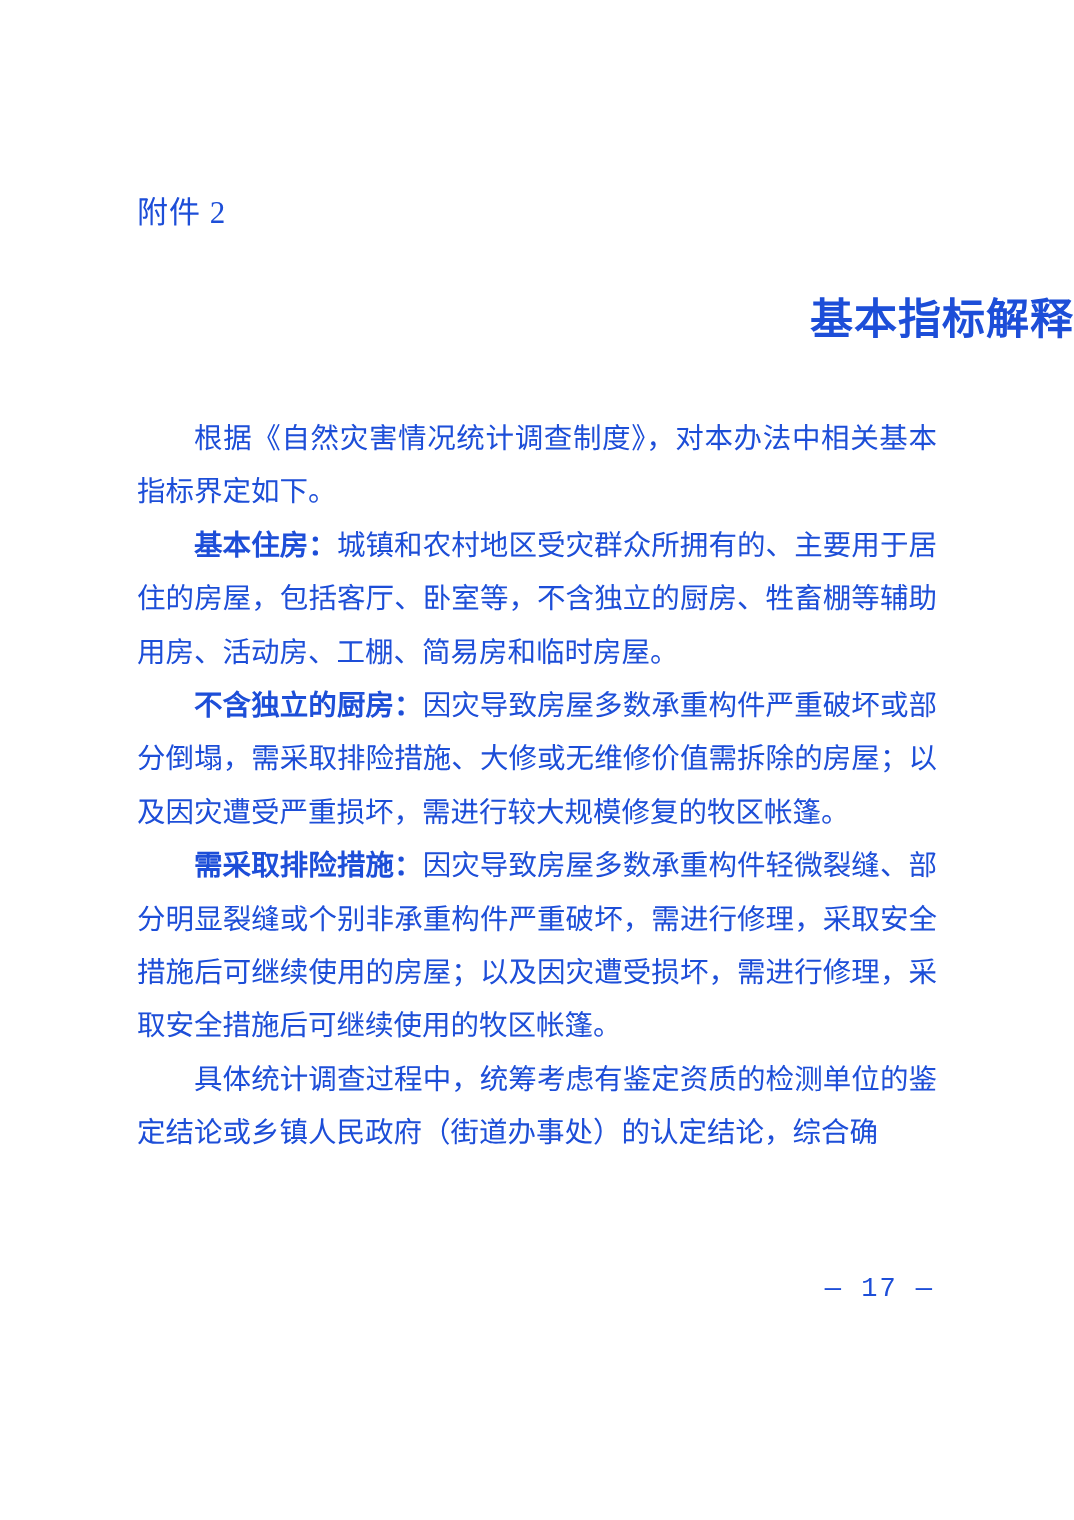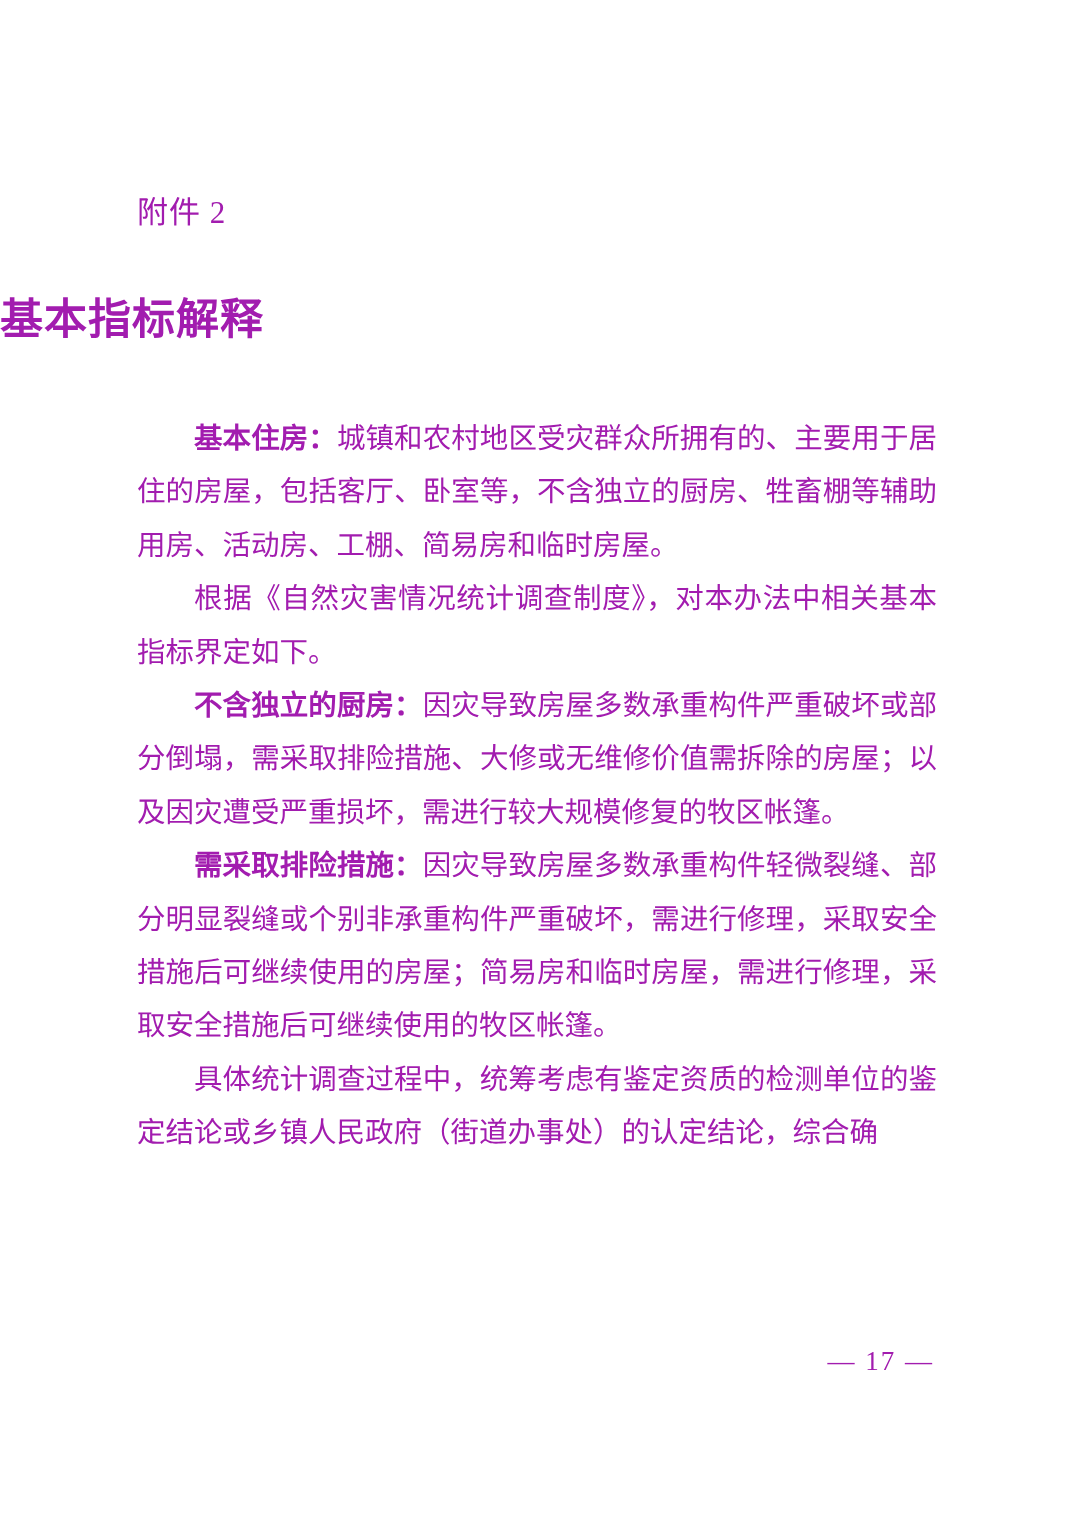--- a/index.html
+++ b/index.html
@@ -5,40 +5,40 @@
   html, body {
     margin: 0;
     padding: 0;
     background: #ffffff;
   }
   .page {
     position: relative;
     width: 1074px;
     height: 1520px;
     background: #ffffff;
-    color: #a21caf;
+    color: #1d4ed8;
     font-family: "Liberation Serif", "DejaVu Serif", serif;
     overflow: hidden;
   }
   .attachment-label {
     position: absolute;
     left: 137px;
     top: 194px;
     font-size: 31px;
     line-height: 1.2;
     font-weight: 500;
     letter-spacing: 1px;
   }
   .doc-title {
     position: absolute;
     left: 0;
     top: 294px;
     width: 100%;
     margin: 0;
-    text-align: left;
+    text-align: right;
     font-size: 43px;
     line-height: 1.2;
     font-weight: bold;
     letter-spacing: 1px;
   }
   .body-text {
     position: absolute;
     left: 137px;
     top: 412px;
     width: 800px;
@@ -50,46 +50,47 @@
   .body-text p {
     margin: 0;
     padding: 0;
     text-indent: 2em;
   }
   .term-lead {
     font-weight: bold;
   }
   .page-number {
     position: absolute;
-    top: 1344px;
+    top: 1272px;
     right: 140px;
     font-size: 27px;
     line-height: 1.3;
     letter-spacing: 2px;
+    font-family: Liberation Mono, monospace;
   }
 </style>
 </head>
 <body>
 
 <div class="page">
 
   <div class="attachment-label">附件 2</div>
 
   <h1 class="doc-title">基本指标解释</h1>
 
   <div class="body-text">
 
+    <p><span class="term-lead"></span><span>根据《自然灾害情况统计调查制度》，对本办法中相关基本指标界定如下。</span></p>
+
     <p><span class="term-lead">基本住房：</span><span>城镇和农村地区受灾群众所拥有的、主要用于居住的房屋，包括客厅、卧室等，不含独立的厨房、牲畜棚等辅助用房、活动房、工棚、简易房和临时房屋。</span></p>
-
-    <p><span class="term-lead"></span><span>根据《自然灾害情况统计调查制度》，对本办法中相关基本指标界定如下。</span></p>
 
 
     <p><span class="term-lead">不含独立的厨房：</span><span>因灾导致房屋多数承重构件严重破坏或部分倒塌，需采取排险措施、大修或无维修价值需拆除的房屋；以及因灾遭受严重损坏，需进行较大规模修复的牧区帐篷。</span></p>
 
-    <p><span class="term-lead">需采取排险措施：</span><span>因灾导致房屋多数承重构件轻微裂缝、部分明显裂缝或个别非承重构件严重破坏，需进行修理，采取安全措施后可继续使用的房屋；简易房和临时房屋，需进行修理，采取安全措施后可继续使用的牧区帐篷。</span></p>
+    <p><span class="term-lead">需采取排险措施：</span><span>因灾导致房屋多数承重构件轻微裂缝、部分明显裂缝或个别非承重构件严重破坏，需进行修理，采取安全措施后可继续使用的房屋；以及因灾遭受损坏，需进行修理，采取安全措施后可继续使用的牧区帐篷。</span></p>
 
     <p><span class="term-lead"></span><span>具体统计调查过程中，统筹考虑有鉴定资质的检测单位的鉴定结论或乡镇人民政府（街道办事处）的认定结论，综合确</span></p>
 
   </div>
 
   <div class="page-number">— 17 —</div>
 
 </div>
 
 </body></html>

